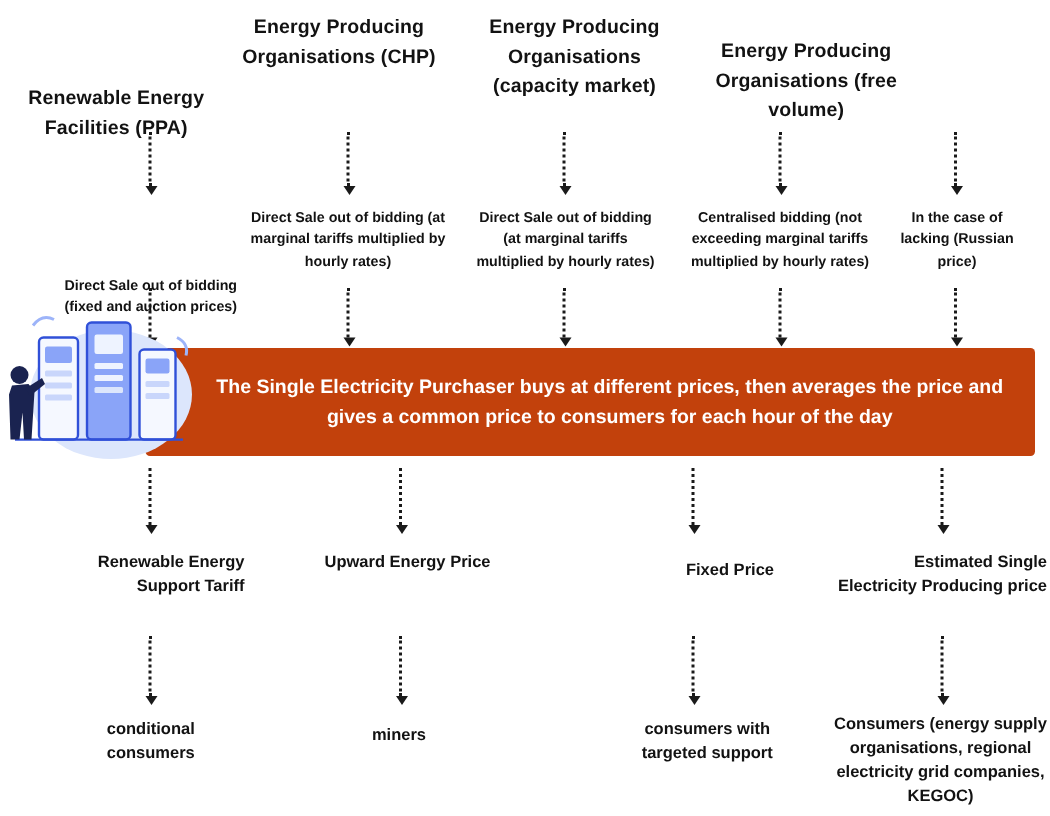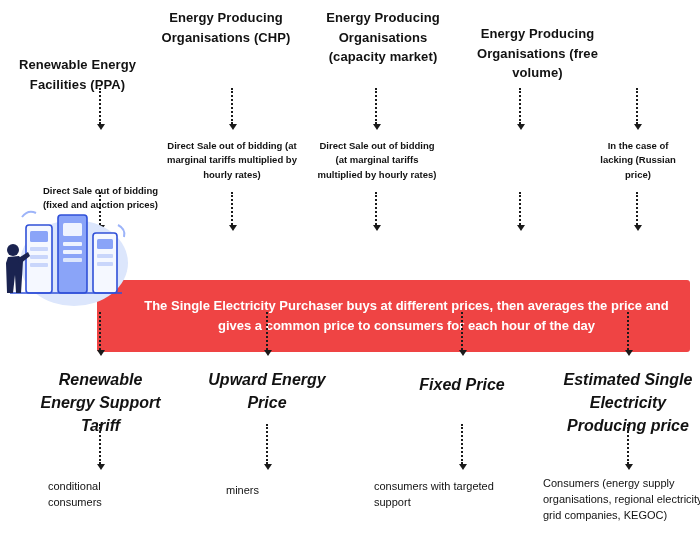--- a/index.html
+++ b/index.html
@@ -20,30 +20,30 @@
     text-align: center;
     letter-spacing: 0.1px;
   }
   .sale {
     font-size: 9.5px;
     font-weight: 700;
     line-height: 1.5;
     text-align: center;
   }
   .price {
-    font-size: 16px;
+    font-size: 11px;
+    font-weight: 700;
+    line-height: 1.45;
+    text-align: right;
+  }
+  .consumer {
+    font-size: 11px;
     font-weight: 700;
     line-height: 1.45;
     text-align: center;
-    font-style: italic;
-  }
-  .consumer {
-    font-size: 11px;
-    font-weight: 400;
-    line-height: 1.45;
   }
   .arrow {
     position: absolute;
     width: 0;
     border-left: 2px dotted #1a1a1a;
   }
   .arrow::after {
     content: "";
     position: absolute;
     bottom: -6px;
@@ -95,29 +95,30 @@
 
   <div class="arrow" style="left:99px;  top:88px; height:36px;"></div>
   <div class="arrow" style="left:231px; top:88px; height:36px;"></div>
   <div class="arrow" style="left:375px; top:88px; height:36px;"></div>
   <div class="arrow" style="left:519px; top:88px; height:36px;"></div>
   <div class="arrow" style="left:636px; top:88px; height:36px;"></div>
 
   <div class="abs sale" style="left:38px;  top:139px; width:125px;margin-top:45px;">Direct Sale out of bidding (fixed and auction prices)</div>
   <div class="abs sale" style="left:164px; top:139px; width:136px;">Direct Sale out of bidding (at marginal tariffs multiplied by hourly rates)</div>
   <div class="abs sale" style="left:314px; top:139px; width:126px;">Direct Sale out of bidding (at marginal tariffs multiplied by hourly rates)</div>
+  <div class="abs sale" style="left:456px; top:139px; width:128px;">Centralised bidding (not exceeding marginal tariffs multiplied by hourly rates)</div>
   <div class="abs sale" style="left:590px; top:139px; width:96px;">In the case of lacking (Russian price)</div>
 
   <div class="arrow" style="left:99px;  top:192px; height:33px;"></div>
   <div class="arrow" style="left:231px; top:192px; height:33px;"></div>
   <div class="arrow" style="left:375px; top:192px; height:33px;"></div>
   <div class="arrow" style="left:519px; top:192px; height:33px;"></div>
   <div class="arrow" style="left:636px; top:192px; height:33px;"></div>
 
-  <div class="banner" style="background: #ef4444; margin-top: 48px;">
+  <div class="banner" style="background: #c2410c;">
     <div class="banner-text" style="color: rgb(255, 255, 255);">The Single Electricity Purchaser buys at different prices, then averages the price and gives a common price to consumers for each hour of the day</div>
   </div>
 
   <svg class="illus" viewBox="0 0 128 106">
     <ellipse cx="72" cy="58" rx="54" ry="43" fill="#dce6fc"></ellipse>
     <path d="M20 12 q6 -8 14 -4" stroke="#9db4f9" stroke-width="2" fill="none"></path>
     <path d="M116 20 q8 4 6 12" stroke="#9db4f9" stroke-width="2" fill="none"></path>
 
     <rect x="24" y="20" width="26" height="68" rx="3" fill="#f5f8ff" stroke="#3050d8" stroke-width="1.6"></rect>
     <rect x="28" y="26" width="18" height="11" rx="1.5" fill="#8aa4f8"></rect>
@@ -153,16 +154,16 @@
   <div class="abs price" style="left:408px; top:373px; width:108px;">Fixed Price</div>
   <div class="abs price" style="left:558px; top:368px; width:140px;">Estimated Single Electricity Producing price</div>
 
   <div class="arrow" style="left:99px;  top:424px; height:40px;"></div>
   <div class="arrow" style="left:266px; top:424px; height:40px;"></div>
   <div class="arrow" style="left:461px; top:424px; height:40px;"></div>
   <div class="arrow" style="left:627px; top:424px; height:40px;"></div>
 
   <div class="abs consumer" style="left:48px;  top:479px; width:105px;">conditional consumers</div>
   <div class="abs consumer" style="left:226px; top:483px; width:80px;">miners</div>
-  <div class="abs consumer" style="left:374px; top:479px; width:127px;">consumers with targeted support</div>
+  <div class="abs consumer" style="left:408px; top:479px; width:127px;">consumers with targeted support</div>
   <div class="abs consumer" style="left:543px; top:476px; width:168px;">Consumers (energy supply organisations, regional electricity grid companies, KEGOC)</div>
 
 </div>
 
 </body></html>

